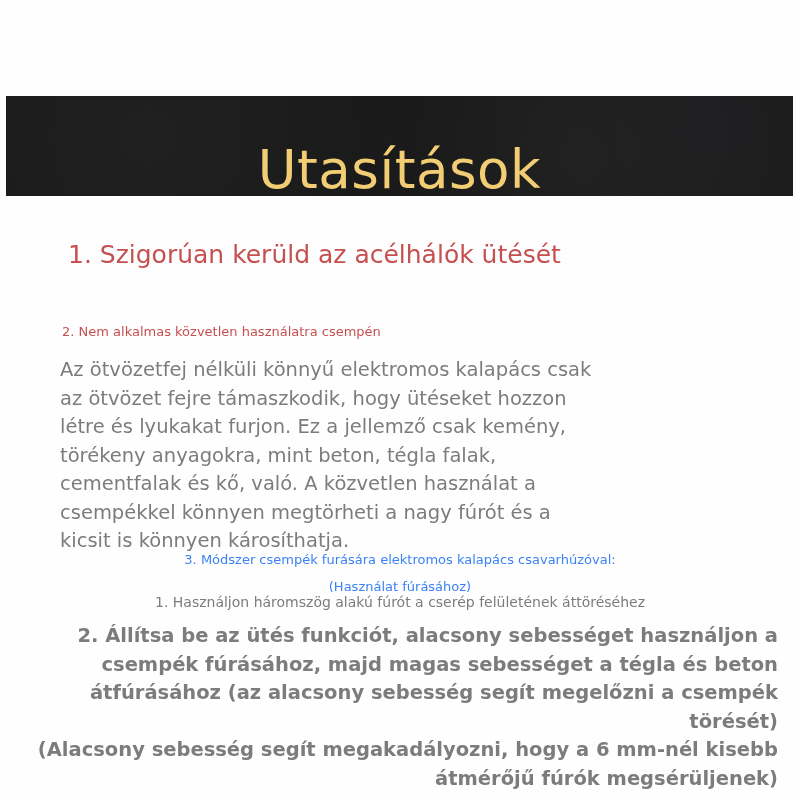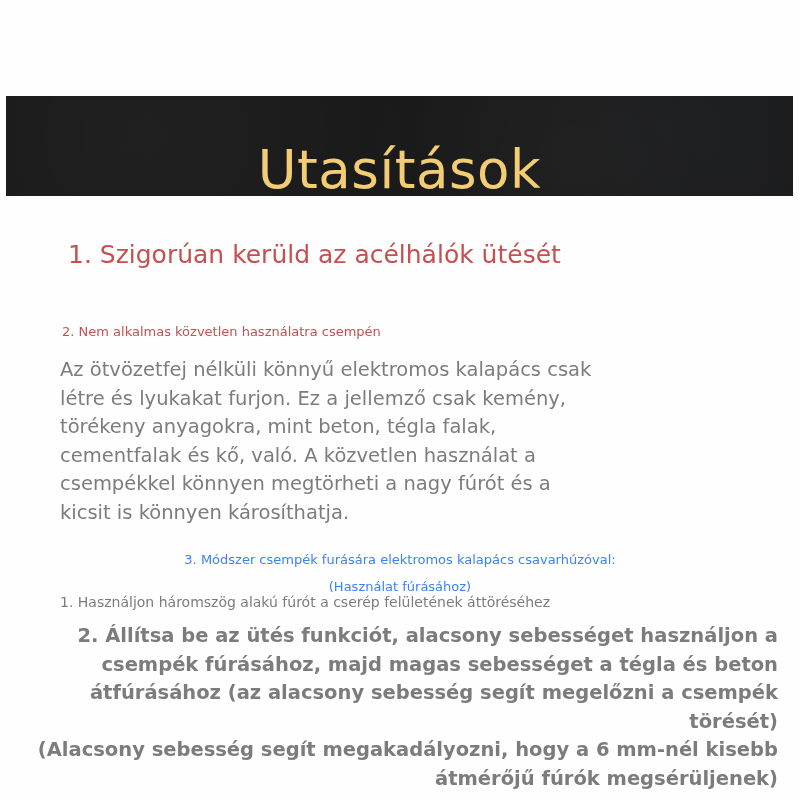--- a/index.html
+++ b/index.html
@@ -100,21 +100,21 @@
     line-height: 27px;
     font-weight: 400;
   }
 
   
   .sub-step-small {
     position: absolute;
     left: 60px;
     top: 593px;
     width: 680px;
-    text-align: left;
+    text-align: center;
     color: #7c7c7c;
     font-size: 14px;
     line-height: 19px;
     font-weight: 400;
   }
 
   
   .final-para {
     position: absolute;
     left: 22px;
@@ -137,20 +137,21 @@
   <div class="title-banner">
     <div class="title-text">Utasítások</div>
   </div>
 
   <div class="heading-red heading-1">1. Szigorúan kerüld az acélhálók ütését</div>
 
   <div class="heading-red heading-2">2. Nem alkalmas közvetlen használatra csempén</div>
 
   <div class="body-para">
     <span class="line">Az ötvözetfej nélküli könnyű elektromos kalapács csak</span>
+    <span class="line">az ötvözet fejre támaszkodik, hogy ütéseket hozzon</span>
     <span class="line">létre és lyukakat furjon. Ez a jellemző csak kemény,</span>
     <span class="line">törékeny anyagokra, mint beton, tégla falak,</span>
     <span class="line">cementfalak és kő, való. A közvetlen használat a</span>
     <span class="line">csempékkel könnyen megtörheti a nagy fúrót és a</span>
     <span class="line">kicsit is könnyen károsíthatja.</span>
   </div>
 
   <div class="heading-3">
     <span class="line">3. Módszer csempék furására elektromos kalapács csavarhúzóval:</span>
     <span class="line">(Használat fúrásához)</span>

